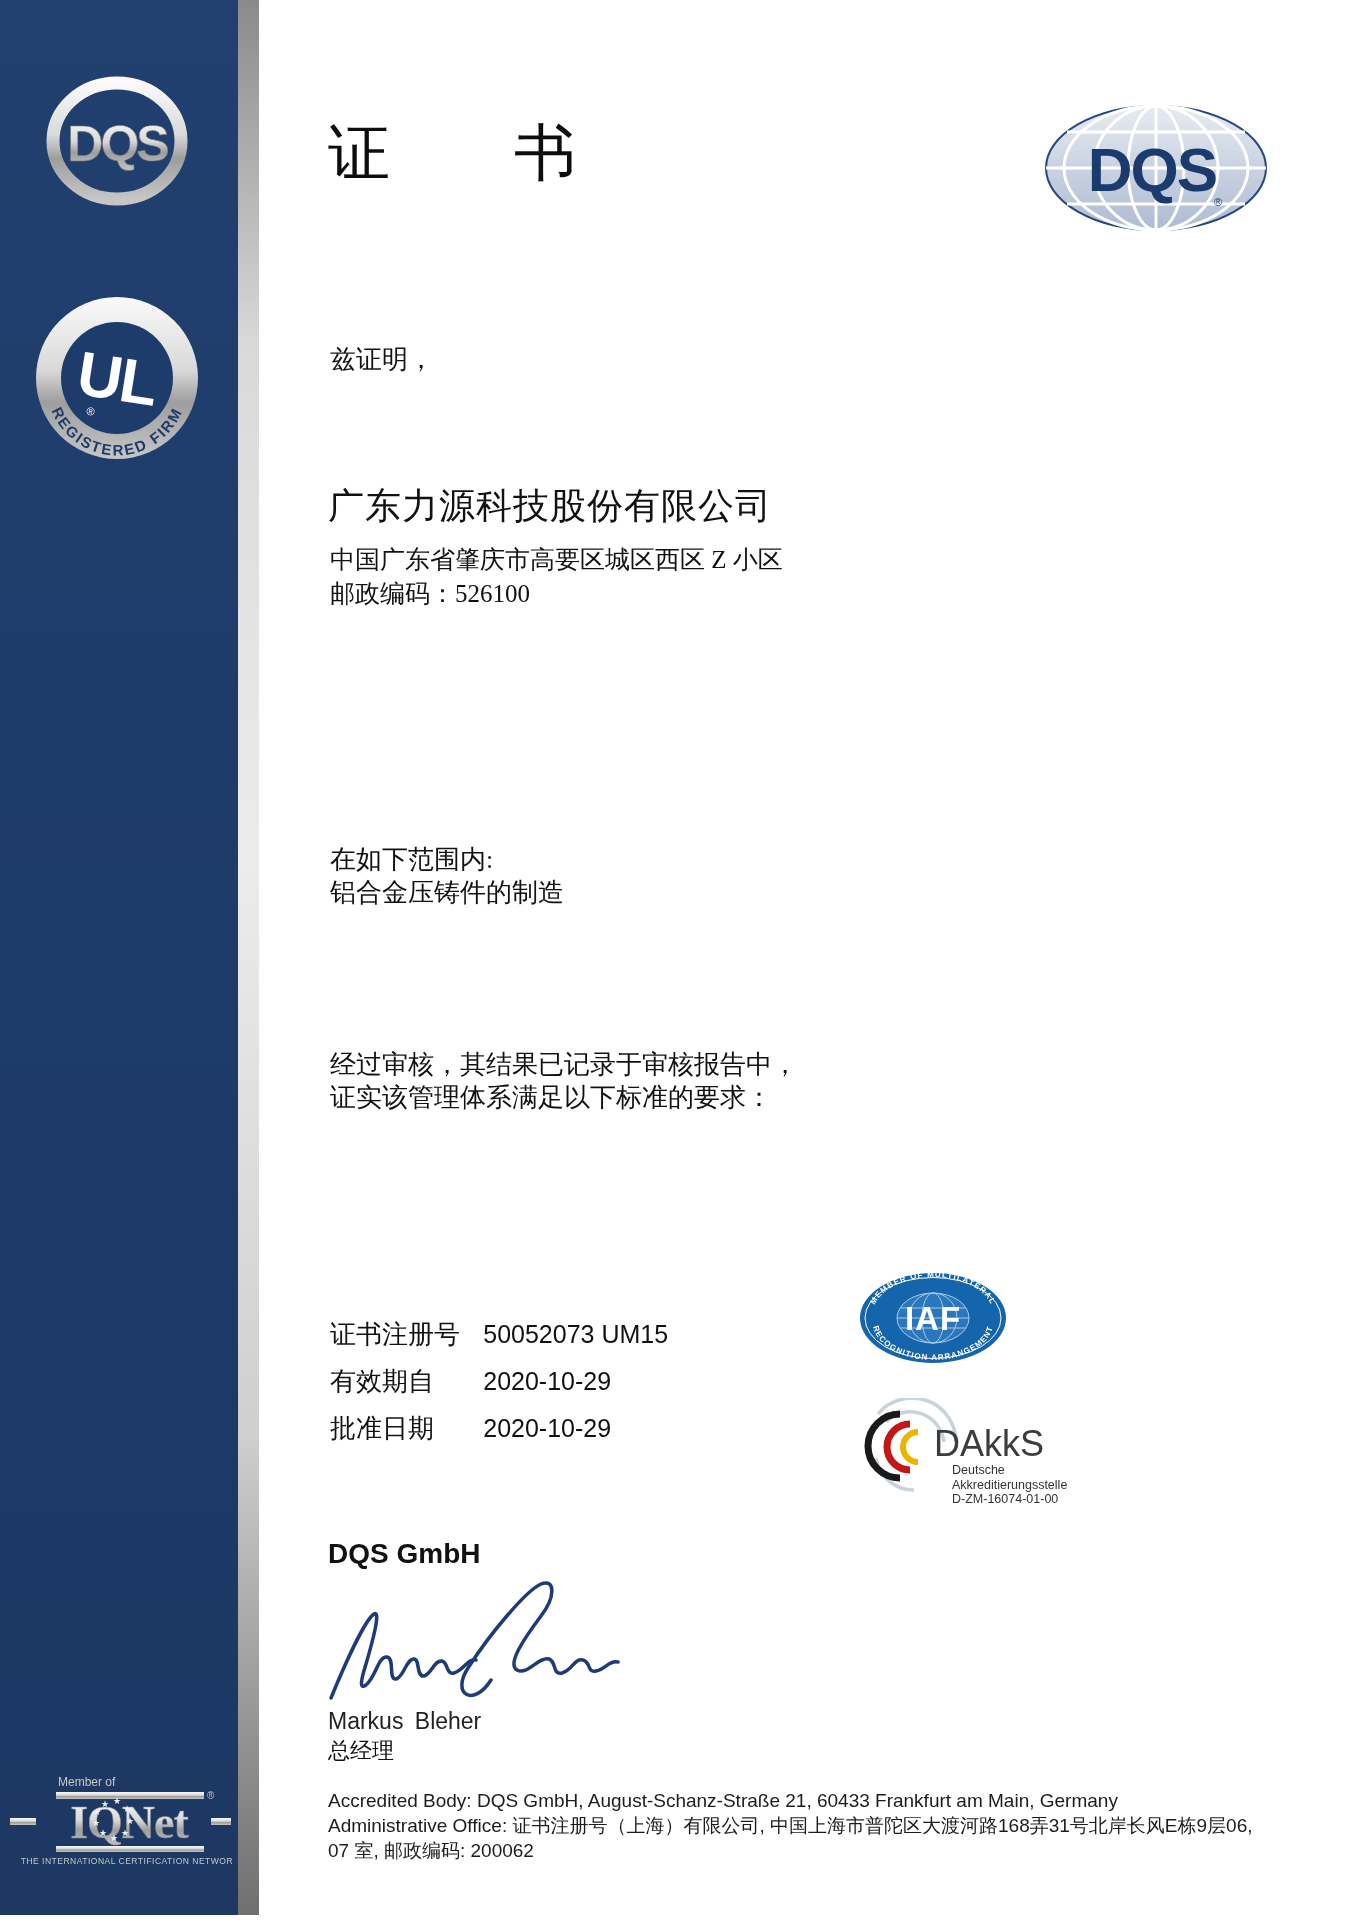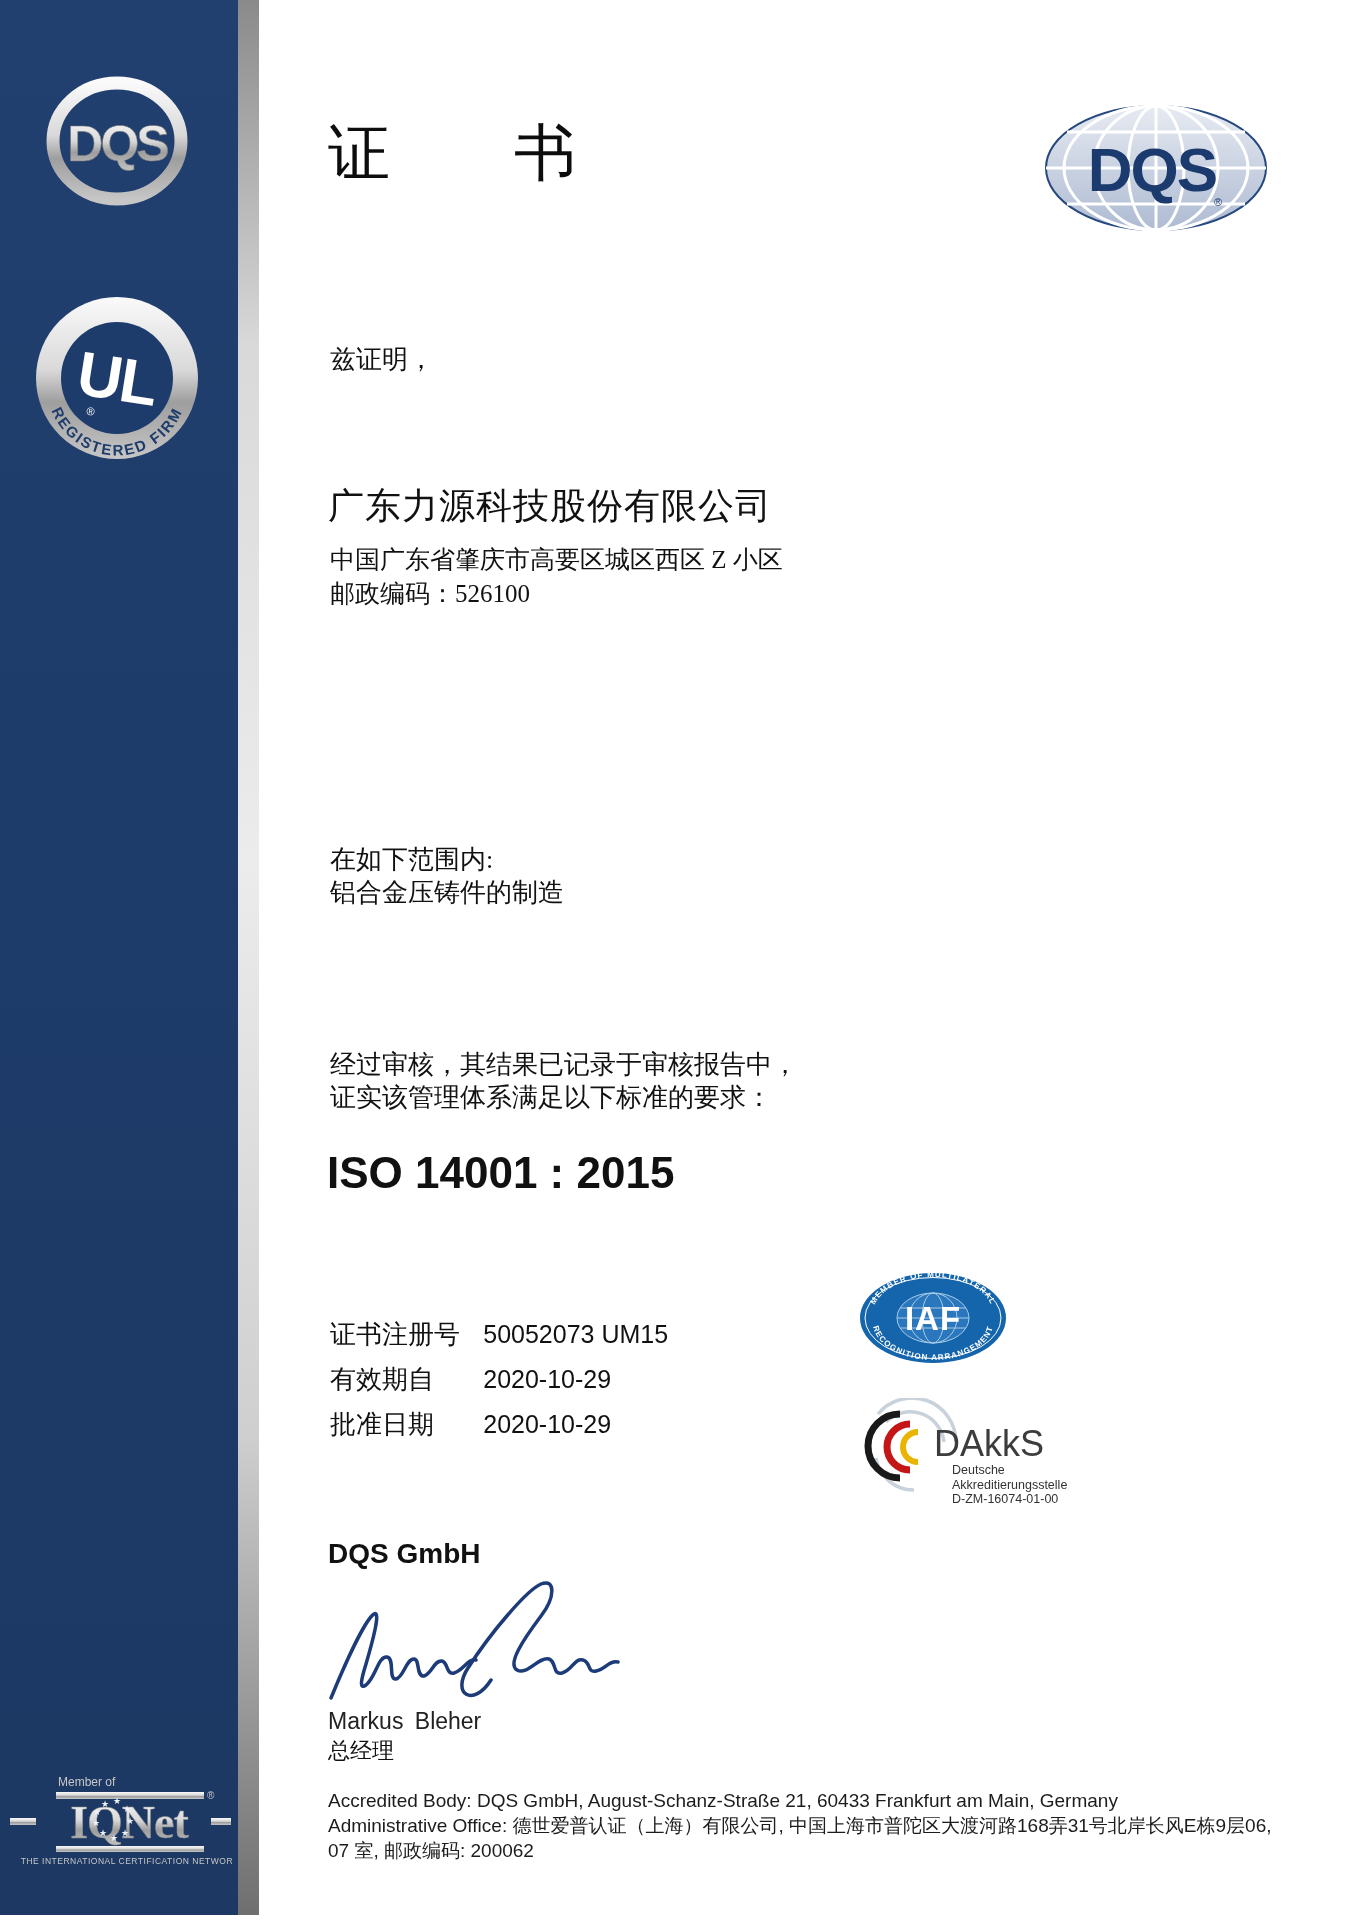--- a/index.html
+++ b/index.html
@@ -23,21 +23,21 @@
   .addr{left:330px;top:543px;font-size:25px;}
   .postal{left:330px;top:577px;font-size:25px;}
   .statement{left:330px;top:710px;font-size:28px;}
   .statement b{font-weight:700;}
   .scope{left:330px;top:843px;font-size:26px;line-height:33px;}
   .audit{left:330px;top:1048px;font-size:26px;line-height:33px;}
   .standard{left:327px;top:1148px;font-size:44px;font-weight:700;letter-spacing:0px;}
 
   .details{left:330px;top:1312px;font-size:26px;line-height:45px;}
   .details .row{white-space:nowrap;}
-  .details .lbl{display:inline-block;width:146px;font-family:Liberation Serif, serif;}
+  .details .lbl{display:inline-block;width:146px;font-family:Liberation Mono, monospace;}
   .details .val{font-family:"Liberation Sans","DejaVu Sans",sans-serif;font-size:25px;margin-top:36px;}
 
   .issuer{left:328px;top:1538px;font-size:28px;font-weight:700;}
   .signer-name{left:328px;top:1708px;font-size:23px;color:#222;word-spacing:5px;}
   .signer-title{left:328px;top:1736px;font-size:22px;}
   .footer{left:328px;top:1788px;font-size:19px;line-height:25px;color:#1c1c1c;width:1010px;}
 
   svg text{user-select:none;}
 </style>
 </head>
@@ -148,21 +148,20 @@
   <div class="abs serif scope">
     <div>在如下范围内:</div>
     <div>铝合金压铸件的制造</div>
   </div>
 
   <div class="abs serif audit">
     <div>经过审核，其结果已记录于审核报告中，</div>
     <div>证实该管理体系满足以下标准的要求：</div>
   </div>
 
-  <div class="abs sans standard">ISO 14001 : 2015</div>
 
   <div class="abs details">
     <div class="row">
       <span class="lbl">证书注册号</span>
       <span class="val">50052073 UM15</span>
     </div>
     <div class="row">
       <span class="lbl">有效期自</span>
       <span class="val">2020-10-29</span>
     </div>
@@ -219,17 +218,17 @@
       <path d="M16,126 C30,92 50,48 59,42 C66,38 58,68 51,92 C46,108 44,118 51,113 C61,105 63,84 72,85 C80,86 73,108 81,107 C89,105 91,87 99,87 C105,87 101,105 109,104 C117,102 119,88 127,89 C133,90 131,103 139,101 C149,98 153,86 161,88"></path>
       <path d="M176,108 C158,136 136,122 153,96 C176,60 212,18 226,12 C241,6 240,26 226,44 C208,68 192,92 202,98 C212,104 224,84 234,87 C242,90 237,103 247,101 C258,98 259,86 268,88 C276,90 272,101 281,99 C291,97 294,88 303,90"></path>
     </g>
   </svg>
 
   <div class="abs sans signer-name">Markus Bleher</div>
   <div class="abs serif signer-title">总经理</div>
 
   <div class="abs sans footer">
     <div>Accredited Body: DQS GmbH, August-Schanz-Straße 21, 60433 Frankfurt am Main, Germany</div>
-    <div>Administrative Office: 德世爱普认证（上海）有限公司, 中国上海市普陀区大渡河路168弄31号北岸长风E栋9层06,</div>
+    <div>Administrative Office: 证书注册号（上海）有限公司, 中国上海市普陀区大渡河路168弄31号北岸长风E栋9层06,</div>
     <div>07 室, 邮政编码: 200062</div>
   </div>
 
 </div>
 
 </body></html>

